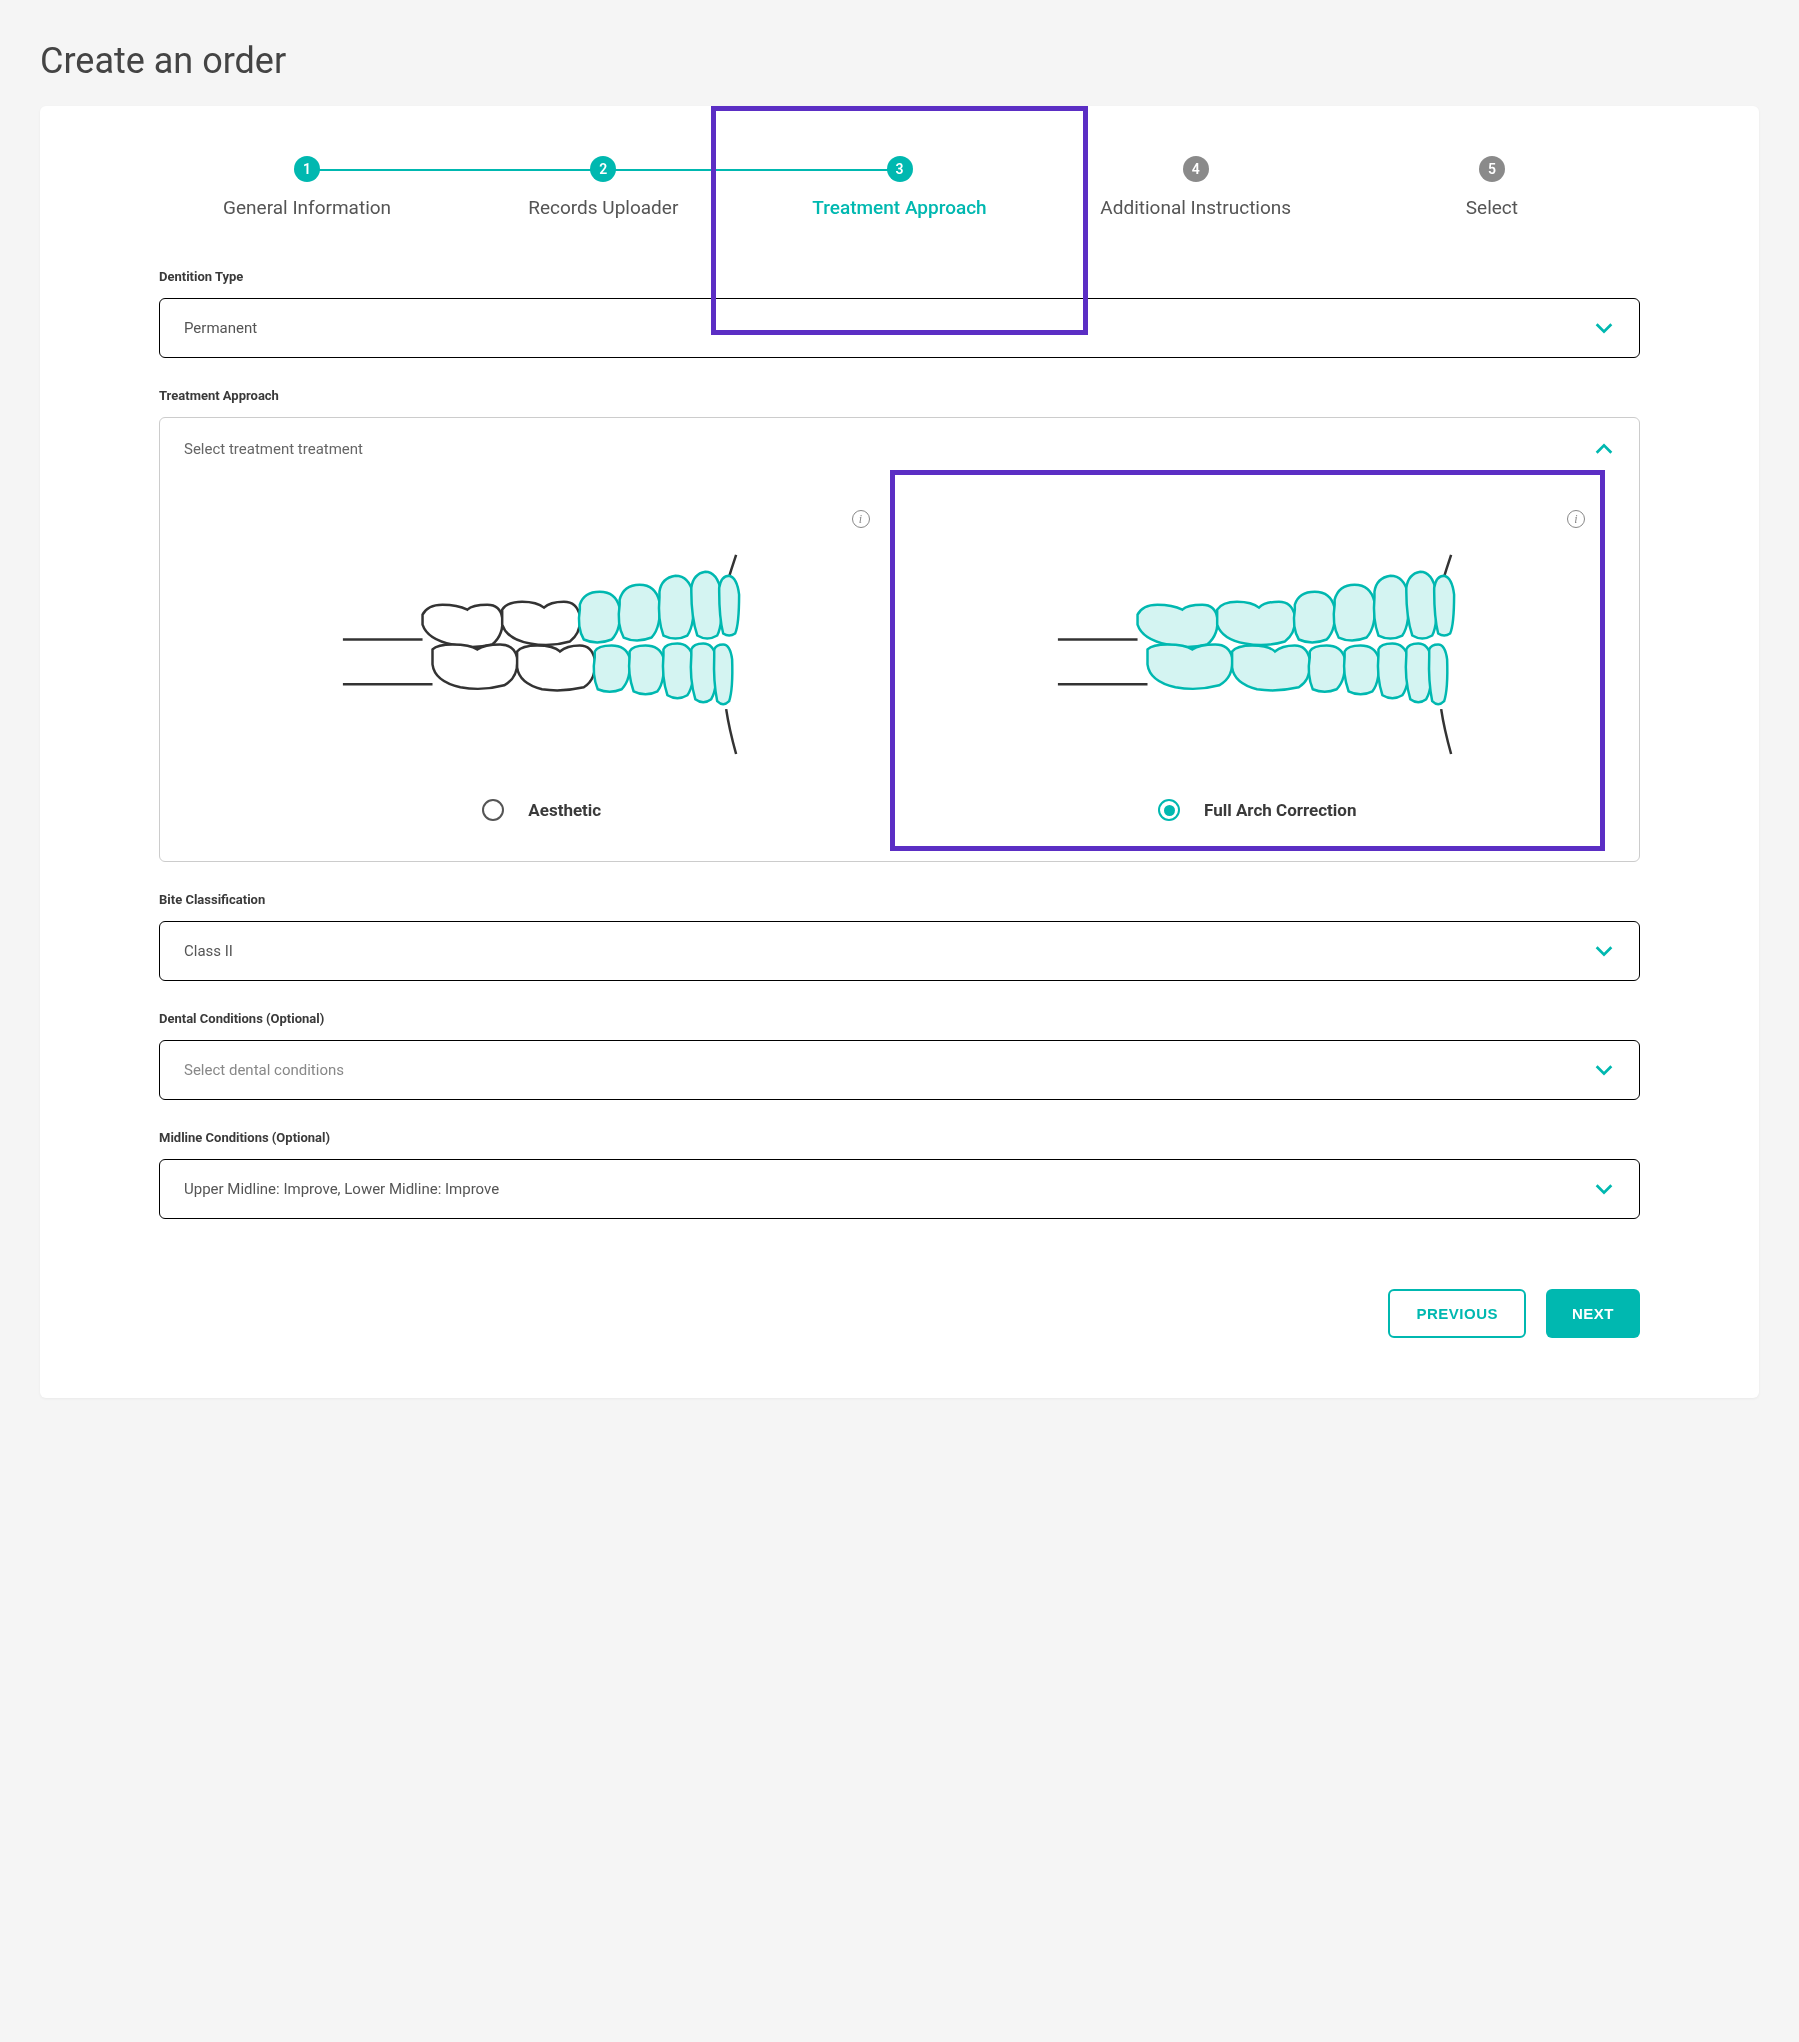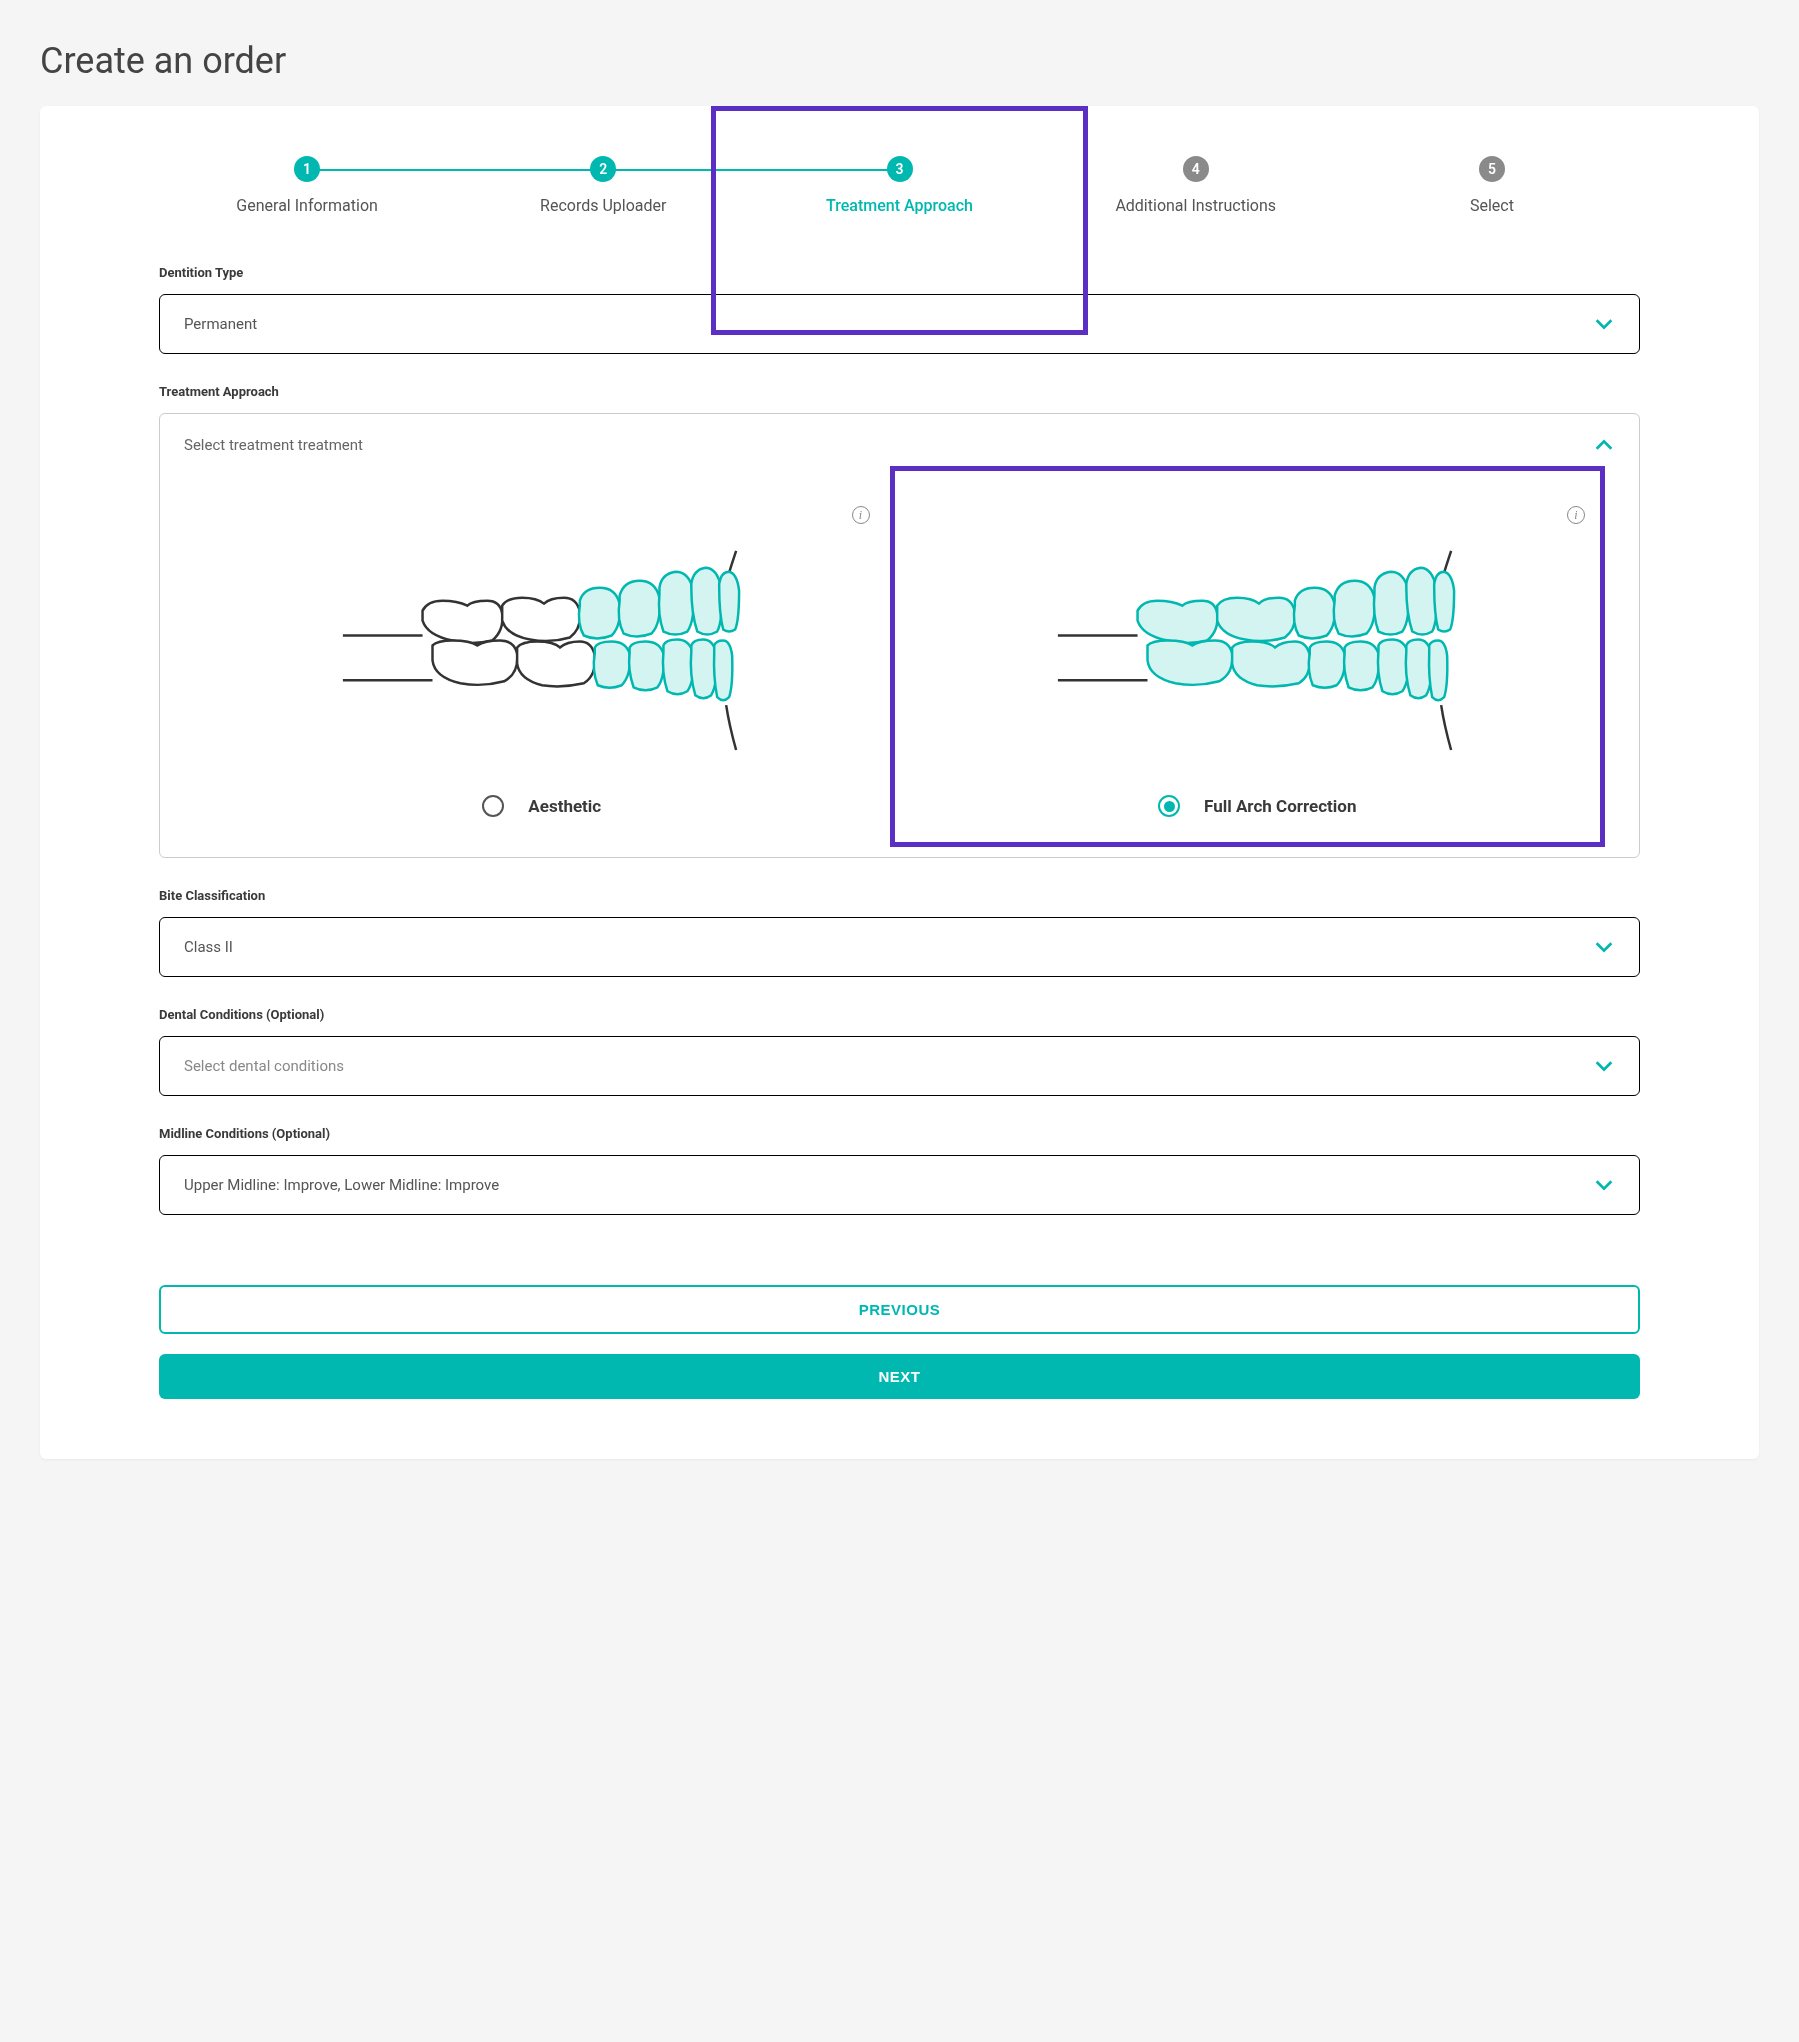--- a/index.html
+++ b/index.html
@@ -46,21 +46,21 @@
     color: #fff;
     display: flex;
     align-items: center;
     justify-content: center;
     font-size: 14px;
     font-weight: 600;
     margin-bottom: 14px;
   }
   .step-circle.done, .step-circle.active { background: #00b8b0; }
   .step-label {
-    font-size: 16px;
+    font-size: 19px;
     color: #555;
     text-align: center;
     white-space: nowrap;
   }
   .step-label.active { color: #00b8b0; font-weight: 500; }
   .step-line {
     position: absolute;
     top: 13px;
     height: 2px;
     background: #ccc;
@@ -181,21 +181,20 @@
     font-size: 17px;
     font-weight: 700;
     color: #3a3a3a;
   }
   
   .footer {
     display: flex;
     justify-content: flex-end;
     gap: 20px;
     margin-top: 70px;
-    flex-direction: column;
   }
   .btn {
     padding: 14px 26px;
     border-radius: 6px;
     font-size: 15px;
     font-weight: 600;
     letter-spacing: 0.5px;
     cursor: pointer;
     border: none;
   }

